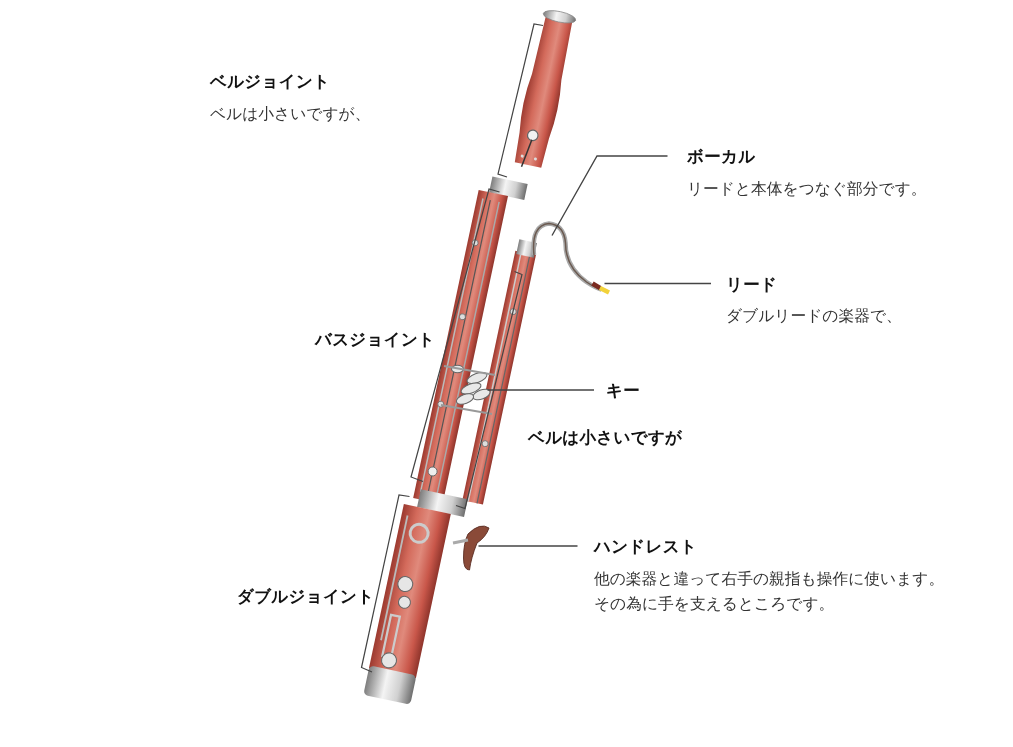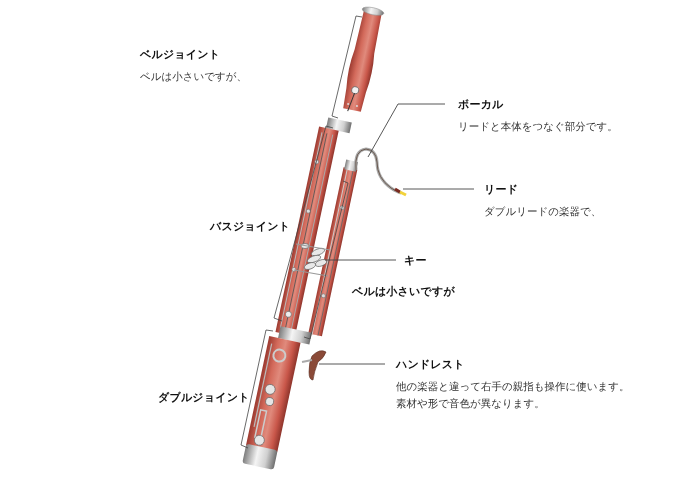--- a/index.html
+++ b/index.html
@@ -136,18 +136,18 @@
 
   <div class="title" style="left:210px; top:219px;">バスジョイント</div>
 
   <div class="title" style="left:404px; top:253px;">キー</div>
 
   <div class="title" style="left:352px; top:284px;">ベルは小さいですが</div>
 
   <div class="title" style="left:396px; top:357px;text-align:right;">ハンドレスト</div>
   <div class="desc" style="left:396px; top:378px;">
     <span>他の楽器と違って右手の親指も操作に使います。</span>
-    <span>素材や形で音色が異なります。</span>
+    <span>その為に手を支えるところです。</span>
   </div>
 
   <div class="title" style="left:158px; top:377px;margin-top:13px;">ダブルジョイント</div>
 
 </div>
 
 </body></html>

